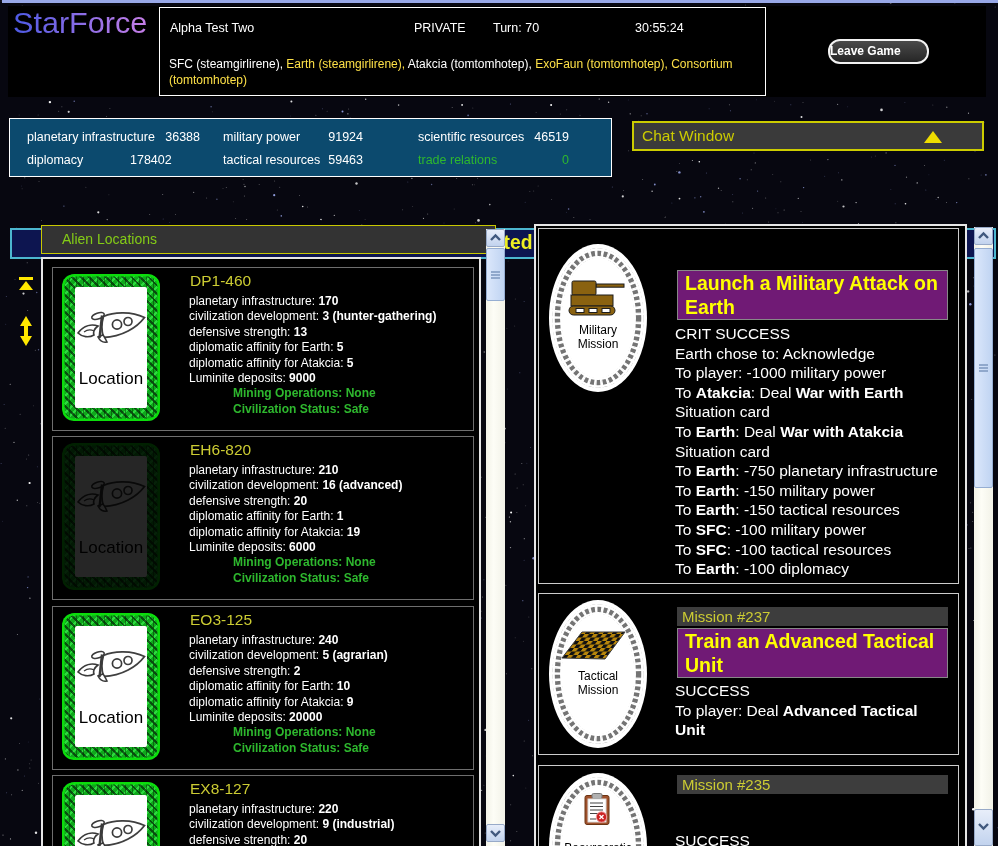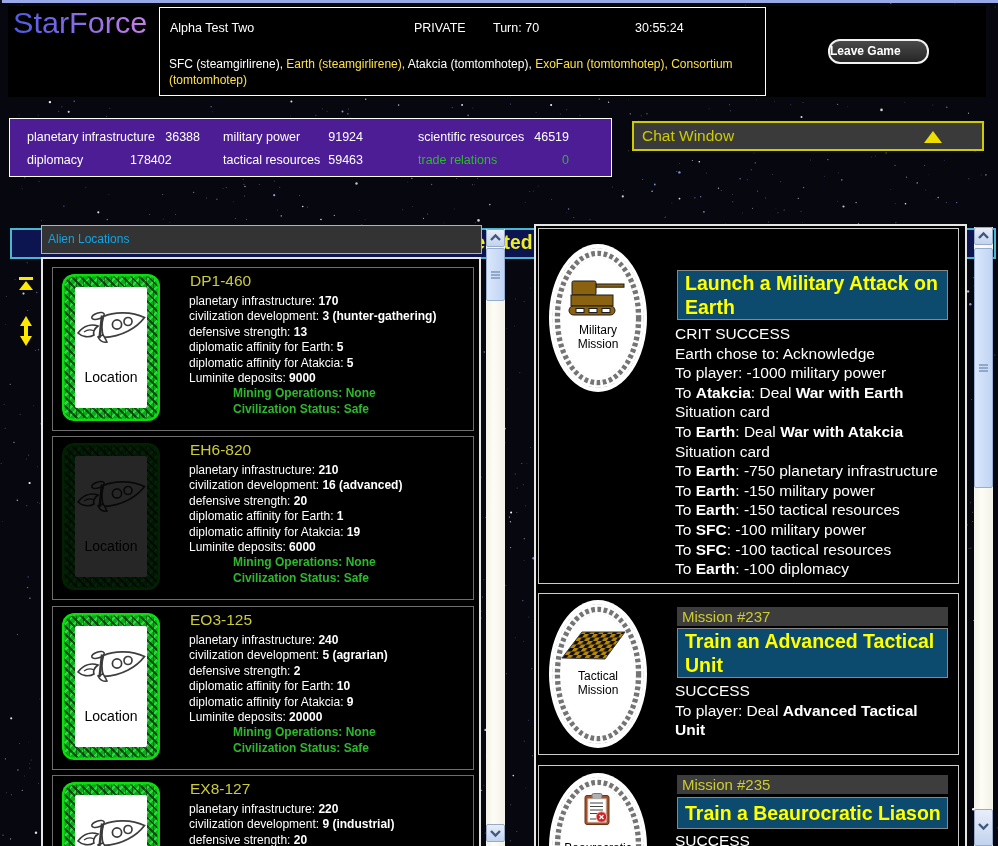--- a/index.html
+++ b/index.html
@@ -13,56 +13,56 @@
 #infobox{left:159px;top:7px;width:605px;height:87px;border:1px solid #fff;background:#000;z-index:3;color:#fff;font-size:12.5px;}
 #infobox .a1{position:absolute;left:10px;top:13px;}
 #infobox .a2{position:absolute;left:254px;top:13px;}
 #infobox .a3{position:absolute;left:333px;top:13px;}
 #infobox .a4{position:absolute;left:475px;top:13px;}
 #players{position:absolute;left:9px;top:48px;width:598px;line-height:16px;color:#fff;font-size:12px;}
 .org{color:#fde047;text-align:center;}
 #leave{left:828px;top:39px;width:97px;height:21px;border:2px solid #f2f2f2;border-radius:12px;
  background:linear-gradient(#4a4a4a,#262626);z-index:3;color:#fff;font-weight:bold;font-size:12px;
  line-height:21px;}
-#stats{left:9px;top:118px;width:601px;height:57px;border:1px solid #fff;background:#4c1d95;z-index:2;
+#stats{left:9px;top:118px;width:601px;height:57px;border:1px solid #fff;background:#0c4a6e;z-index:2;
  color:#fff;font-size:12.5px;}
 #stats div{position:absolute;white-space:nowrap;}
 .grn{color:#2eb82e;}
 #chat{left:632px;top:121px;width:340px;height:26px;border:2px solid #cc0;background:#3a3a3a;z-index:2;
  color:#cc0;font-size:15.5px;line-height:26px;padding-left:8px;}
 #chat .tri{position:absolute;right:40px;top:8px;width:0;height:0;border-left:9px solid transparent;
  border-right:9px solid transparent;border-bottom:12px solid #ed0;}
 #titlebar{left:10px;top:189px;width:982px;height:27px;border:2px solid #4cb6cf;background:#0d1550;z-index:2;
  color:#ee2;font-weight:bold;font-size:19.3px;text-align:center;line-height:26px;margin-top:39px;}
 
 #lphead{left:41px;top:225px;width:433px;height:27px;border:1.5px solid #c8c800;background:#333;z-index:2;
- color:#0ea5e9;font-size:12px;line-height:27px;padding-left:6px;}
+ color:#84cc16;font-size:14px;line-height:27px;padding-left:20px;}
 #lpbody{left:41px;top:257px;width:436px;height:600px;border:2px solid #e6e6e6;background:#000;z-index:2;}
 .lrow{position:absolute;left:9px;width:420px;height:162px;border:1px solid #6e6e6e;background:#000;}
 .card{position:absolute;left:9px;top:6px;width:98px;height:147px;border-radius:12px;
  background:
  repeating-linear-gradient(90deg, rgba(0,50,0,0.5) 0 1px, rgba(0,0,0,0) 1px 7px),
  repeating-linear-gradient(45deg, rgba(0,0,0,0.55) 0 2px, rgba(0,0,0,0) 2px 6px),
  repeating-linear-gradient(-45deg, rgba(60,245,80,0.65) 0 2px, rgba(0,0,0,0) 2px 6px),
  linear-gradient(#0fa81c,#0fa81c);
  box-shadow: inset 0 0 0 2.5px #0cdd0c;}
 .cardin{position:absolute;left:13px;top:13px;width:72px;height:121px;background:#fff;border-radius:2px;}
 .cardin svg{position:absolute;left:1px;top:24px;}
-.loc{position:absolute;left:0;width:72px;top:82px;text-align:center;font-size:14px;color:#000;}
+.loc{position:absolute;left:0;width:72px;top:82px;text-align:center;font-size:17px;color:#000;}
 .dim{opacity:0.15;}
 .ltitle{position:absolute;left:137px;top:4px;color:#cc3;font-size:15.5px;}
 .lstats{position:absolute;left:136px;top:26px;color:#fff;font-size:12px;line-height:15.4px;white-space:nowrap;}
 .lstats b{font-weight:bold;}
 .gb{color:#2eb82e;font-weight:bold;padding-left:44px;}
 
 #rpanel{left:534px;top:224px;width:429px;height:640px;border:2px solid #e6e6e6;background:#000;z-index:2;}
 .mbox{position:absolute;left:2px;width:419px;border:1px solid #ccc;background:#000;}
 .mbar{position:absolute;left:138px;width:266px;height:19px;background:#3d3d3d;color:#cc3;font-size:15px;
  line-height:19px;padding-left:5px;}
-.mtitle{position:absolute;left:138px;width:262px;border:1px solid #888;background:#0c4a6e;color:#ff0;
+.mtitle{position:absolute;left:138px;width:262px;border:1px solid #888;background:#701a75;color:#ff0;
  font-weight:bold;font-size:19.5px;line-height:24px;padding:0 0 0 7px;white-space:nowrap;}
 .mbody{position:absolute;left:136px;width:290px;color:#fff;font-size:15.5px;line-height:19.6px;white-space:nowrap;}
 .oval{position:absolute;}
 
 .sbtrack{position:absolute;width:19px;background:linear-gradient(90deg,#f2f2e8,#fdfdf6 40%,#f2f2e8);z-index:3;}
 .sbbtn{position:absolute;width:19px;height:18px;background:linear-gradient(#e8eefa,#c2d3ee);
  border:1px solid #98aac8;border-radius:2px;box-sizing:border-box;z-index:4;}
 .sbthumb{position:absolute;left:0px;width:19px;background:linear-gradient(90deg,#dbe7fb,#c0d4f2);
  border:1px solid #96aed2;border-radius:2px;box-sizing:border-box;z-index:4;}
 .grip{position:absolute;left:4px;width:9px;height:1.5px;background:#90a8cc;}
@@ -2180,21 +2180,20 @@
 <rect x="7" y="-0.5" width="10" height="5" rx="1.5" fill="#b0b0b0" stroke="#777"></rect>
 <rect x="3" y="5" width="18" height="23" fill="#fff" stroke="#ddd"></rect>
 <path d="M5,9 h13 M5,12.5 h13 M5,16 h13 M5,19.5 h8 M5,25 h6" stroke="#444" stroke-width="1.2" fill="none"></path>
 <circle cx="16.5" cy="23" r="5.2" fill="#c22" stroke="#e99" stroke-width="1"></circle>
 <path d="M14.5,21 l4,4 M18.5,21 l-4,4" stroke="#fff" stroke-width="1.3"></path>
 </g>
 <text x="50" y="80" text-anchor="middle" font-size="12" fill="#000">Beaurocratic</text>
 <text x="50" y="94" text-anchor="middle" font-size="12" fill="#000">Mission</text>
 </svg>
 <div class="mbar" style="top:9px;">Mission #235</div>
-<div class="mtitle" style="top:31px;padding:3px 0 3px 7px;">Train a Beaurocratic Liason</div>
 <div class="mbody" style="top:65px;">SUCCESS</div>
 </div>
 </div>
 <div class="sbtrack" style="left:486px;top:229px;height:617px;"></div>
 <div class="sbbtn" style="left:486px;top:229px;"><svg width="17" height="16">
       <path d="M4,10 L8.5,5.5 L13,10" fill="none" stroke="#41597e" stroke-width="2.4"></path>
     </svg></div>
 <div class="sbthumb" style="left:486px;top:248px;height:53px;">
  <div class="grip" style="top:22px;"></div>
     <div class="grip" style="top:25px;"></div>

